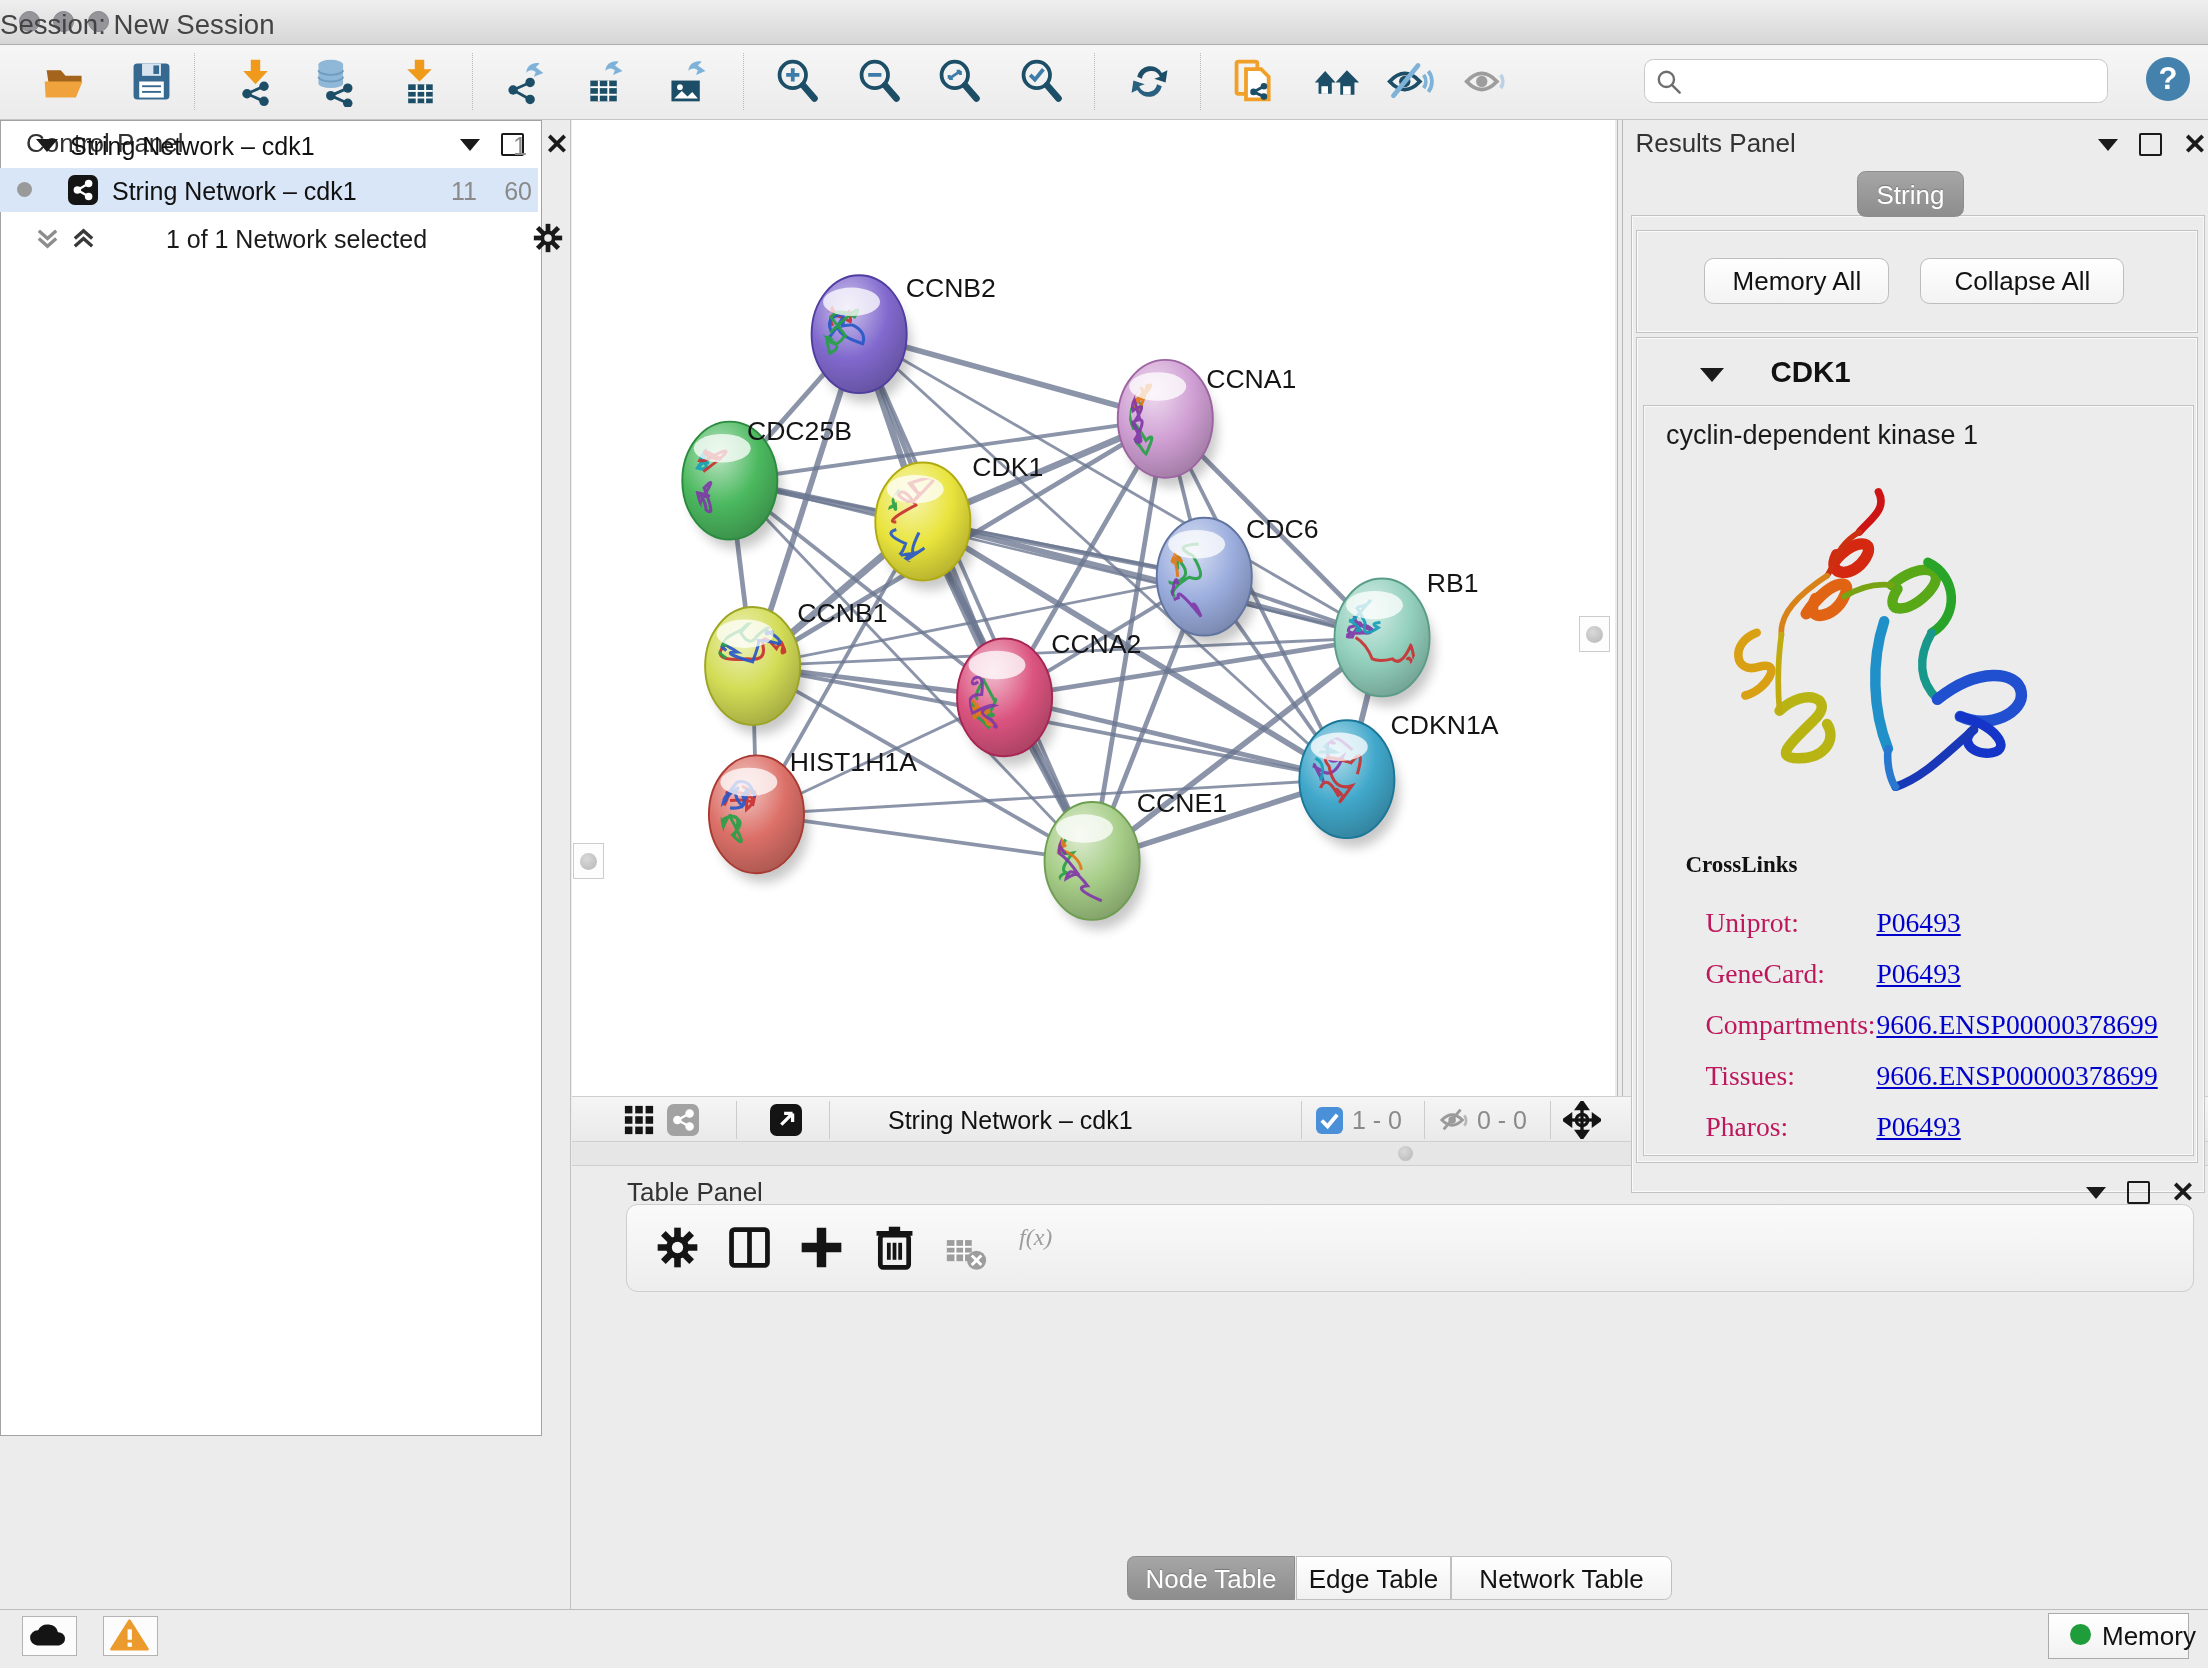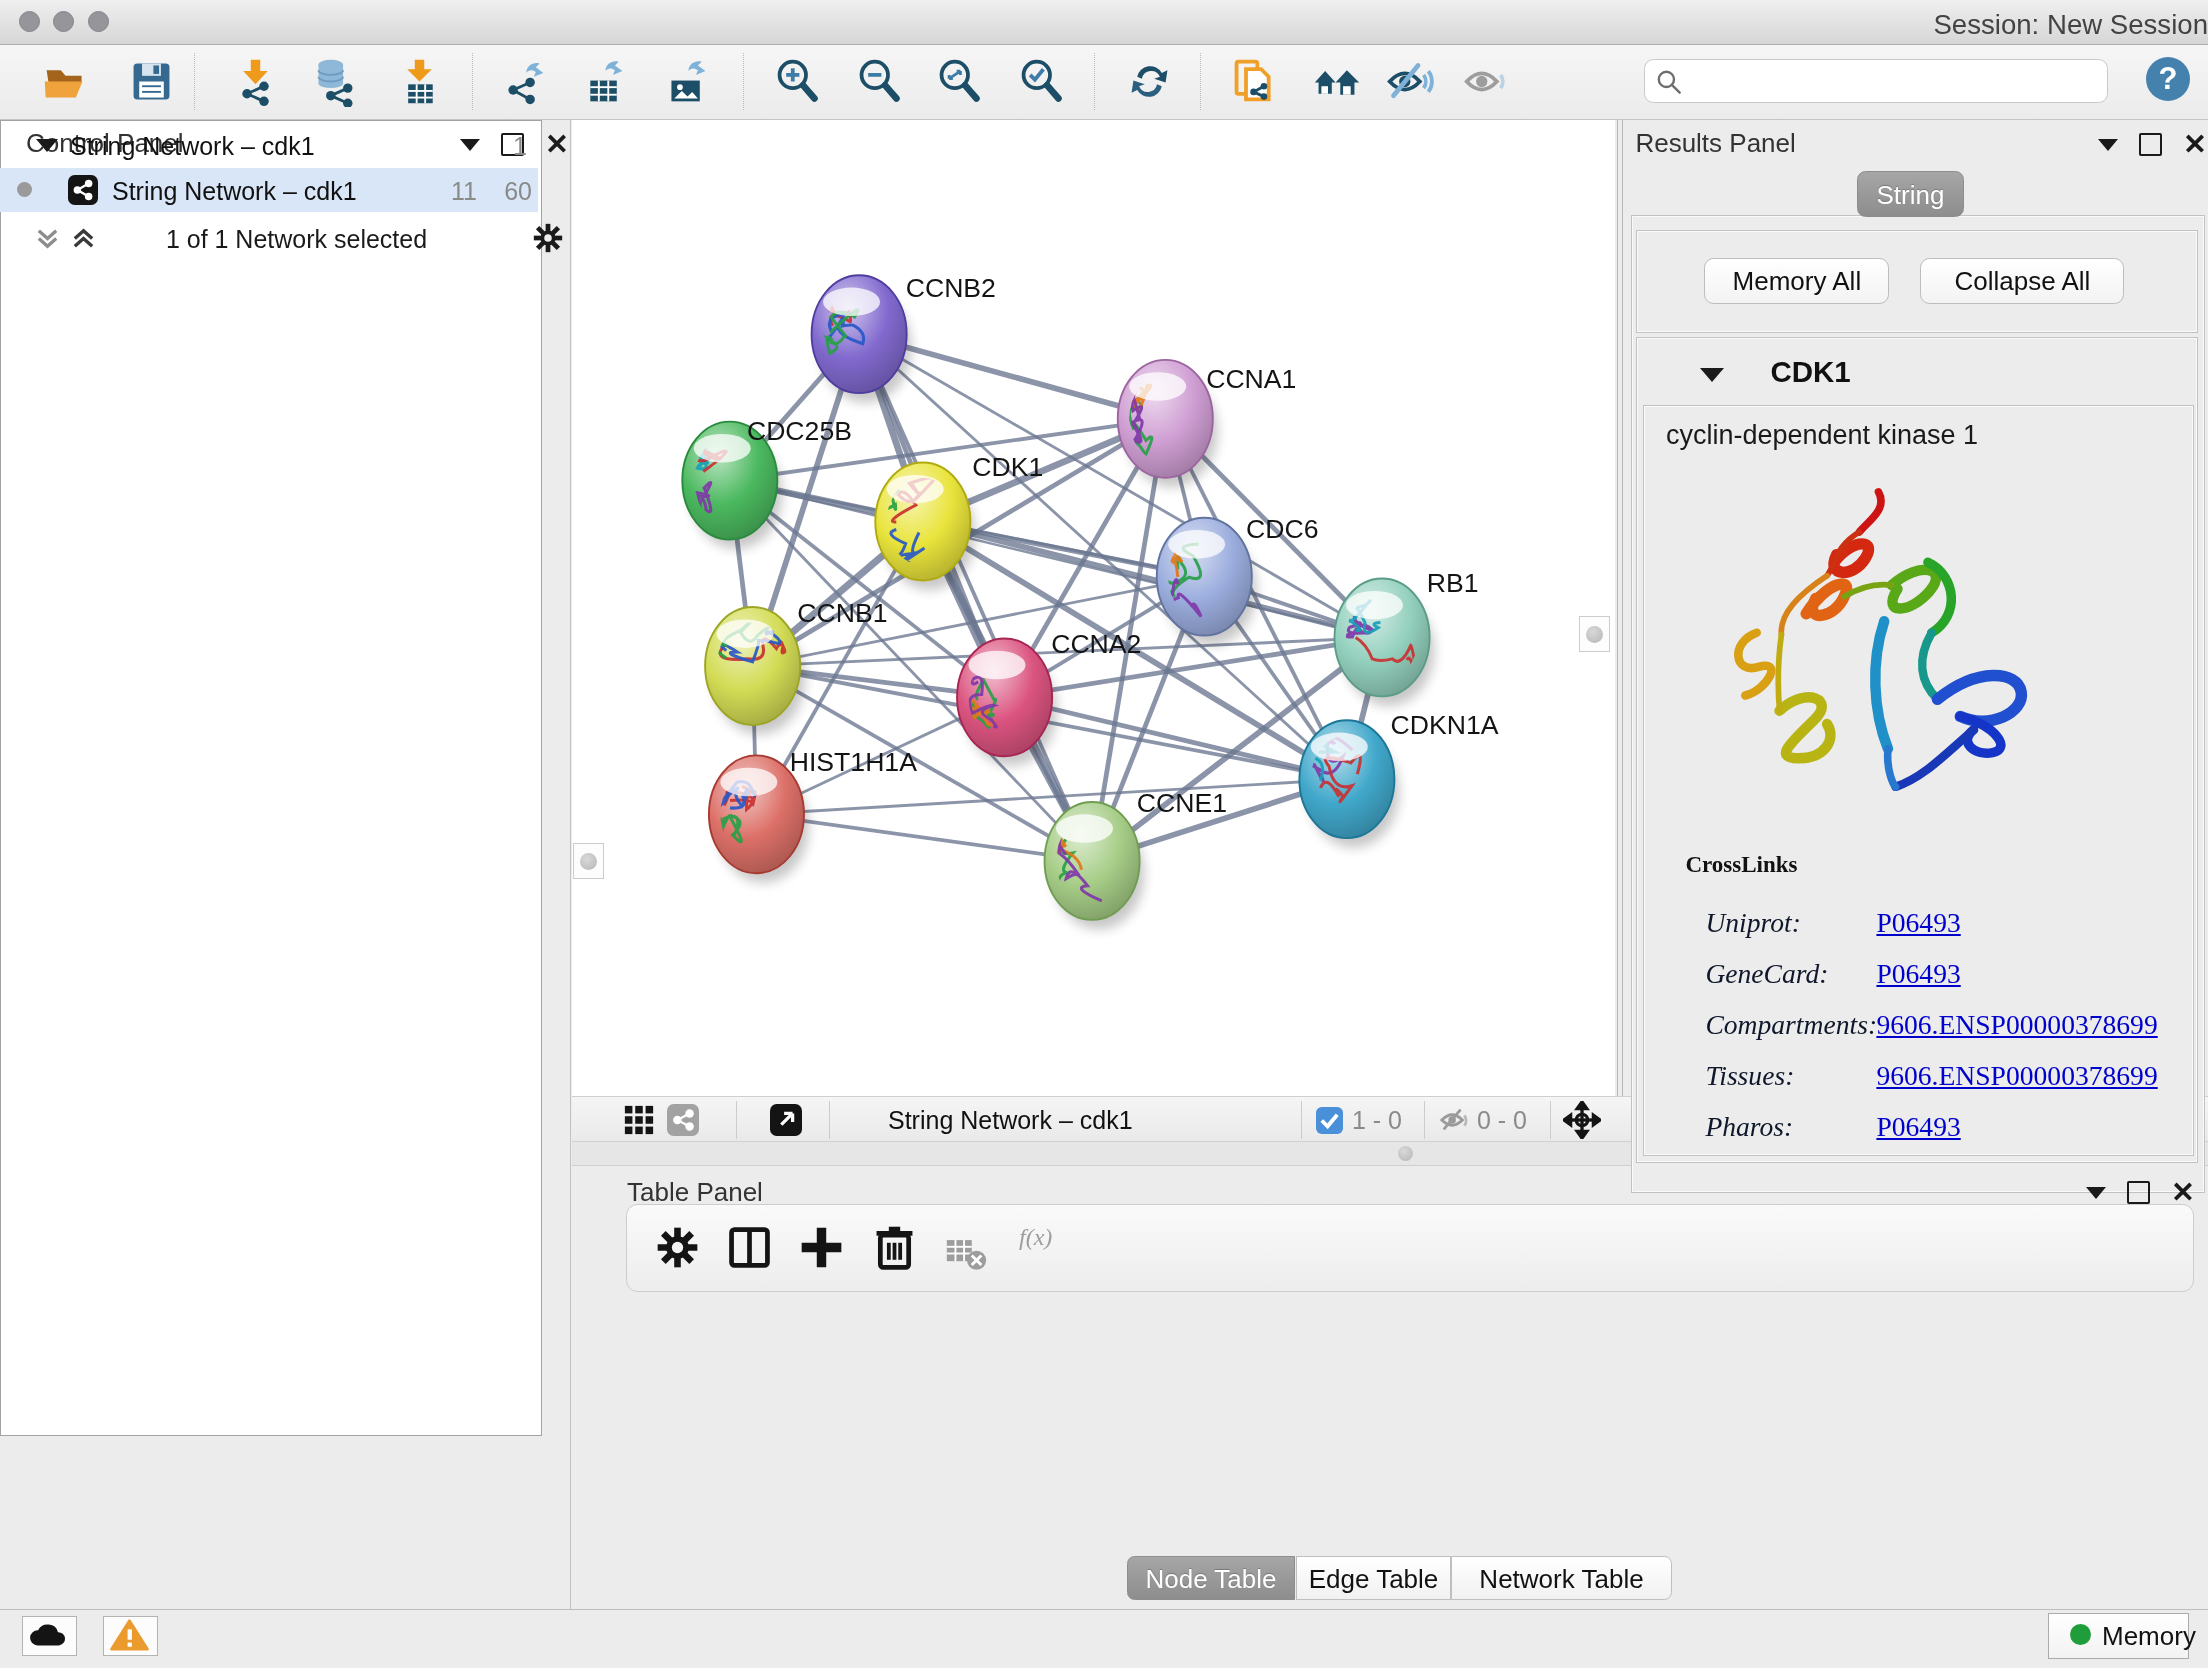--- a/index.html
+++ b/index.html
@@ -2,21 +2,21 @@
 <html style="font-size:15px"><head>
 <meta charset="utf-8">
 <style>
   html,body{margin:0;padding:0;}
   body{width:2208px;height:1668px;position:relative;overflow:hidden;
        font-family:"Liberation Sans",sans-serif;background:#ececec;color:#222;}
   .abs{position:absolute;}
   
   #titlebar{left:0;top:0;width:2208px;height:44px;background:linear-gradient(#efefef,#d6d6d6);border-bottom:1px solid #adadad;}
   .tlight{width:19px;height:19px;border-radius:50%;background:#95959a;border:1px solid #82828a;top:11.4px;}
-  #wtitle{width:100%;text-align:right;top:8.6px;font-size:27.6px;color:#434343;}
+  #wtitle{width:100%;text-align:left;top:8.6px;font-size:27.6px;color:#434343;}
   
   #toolbar{left:0;top:45px;width:2208px;height:74px;background:linear-gradient(#f6f6f6,#ebebeb);border-bottom:1px solid #c4c4c4;}
   .tbicon{position:absolute;top:10.5px;width:51px;height:51px;cursor:pointer;}
   .tbsep{position:absolute;top:7.6px;width:0;height:57px;border-left:1.9px dotted #b9b9b9;}
   #searchbox{left:1644px;top:14.3px;width:462px;height:42px;background:#fff;border:1.9px solid #c9c9c9;border-radius:9.5px;}
   #searchbox input{position:absolute;left:46px;top:1.9px;width:399px;height:32px;border:none;outline:none;font-size:25px;background:transparent;}
   #helpbtn{left:2146px;top:12.4px;width:44px;height:44px;border-radius:50%;background:#4481ad;color:#fff;
            font-size:31px;font-weight:bold;text-align:center;line-height:44px;cursor:pointer;}
   
   .ptitle{font-size:26px;color:#333;}
@@ -44,21 +44,21 @@
   #hdivider{left:572px;top:1141px;width:1637px;height:23px;background:#e6e6e6;border-top:1px solid #d0d0d0;border-bottom:1px solid #cfcfcf;}
   .knobbox{background:#fdfdfd;border:1px solid #cccccc;}
   .knob{position:absolute;border-radius:50%;background:radial-gradient(circle at 40% 35%,#d9d9d9,#b5b5b5);}
   .vline2{position:absolute;width:0;border-left:1.9px solid #b7b7b7;}
   
   .ebox{position:absolute;border:1px solid #c2c2c2;box-shadow:inset 0 0 0 1px #fafafa;}
   .btn{position:absolute;height:46px;line-height:44px;text-align:center;font-size:26px;color:#111;background:linear-gradient(#ffffff,#f3f3f3);
        border:1px solid #bdbdbd;border-radius:9.5px;box-sizing:border-box;cursor:pointer;}
   #xlinks{left:1699px;top:867px;width:476px;}
   .xrow{position:relative;height:51px;font-family:"Liberation Serif",serif;font-size:27.6px;}
-  .xlabel{position:absolute;left:0;top:9.5px;color:#0f172a;font-style:italic;}
+  .xlabel{position:absolute;left:0;top:9.5px;color:#be185d;}
   .xlink{position:absolute;left:171px;top:9.5px;color:#0000cd;text-decoration:underline;cursor:pointer;}
   
   #tp-toolbar{left:626px;top:1204px;width:1566px;height:86px;background:linear-gradient(#fafafa,#ededed);border:1px solid #cdcdcd;border-radius:11.4px;}
   .tpicon{position:absolute;top:17px;width:51px;height:51px;cursor:pointer;}
   
   #statusbar{left:0;top:1609px;width:2208px;height:59px;background:#ececec;border-top:1px solid #bdbdbd;}
   .sbtn{position:absolute;top:5.7px;width:55px;height:40px;background:#fcfcfc;border:1.9px solid #b3b3b3;box-sizing:border-box;cursor:pointer;}
   #membtn{position:absolute;left:2048px;top:2.9px;width:141px;height:46px;background:linear-gradient(#ffffff,#f2f2f2);
           border:1.9px solid #ababab;box-sizing:border-box;font-size:26px;color:#111;cursor:pointer;}
   text{font-family:"Liberation Sans",sans-serif;}

